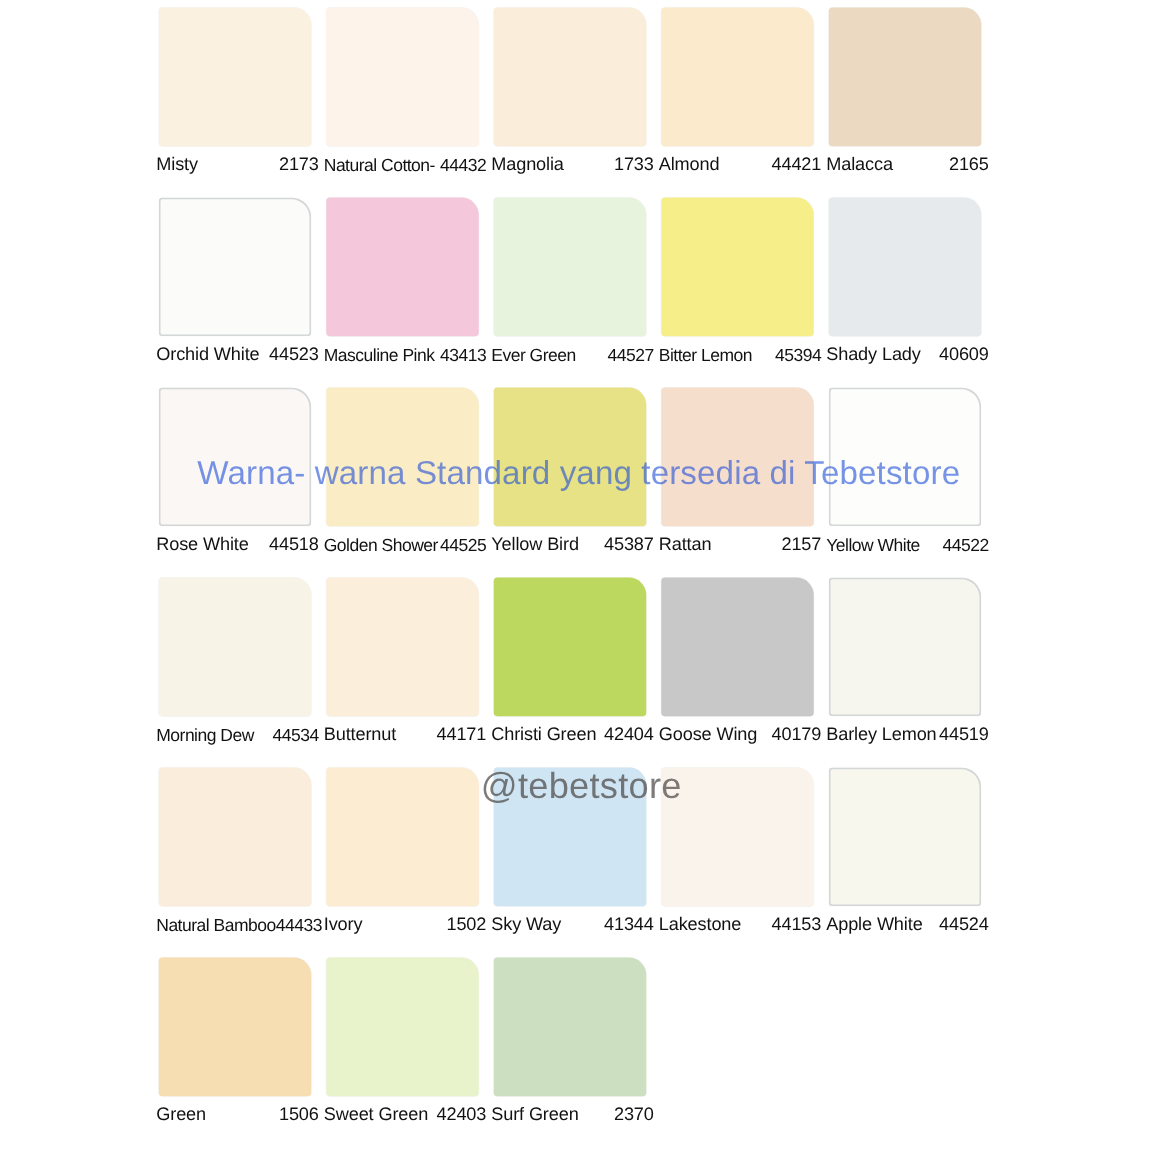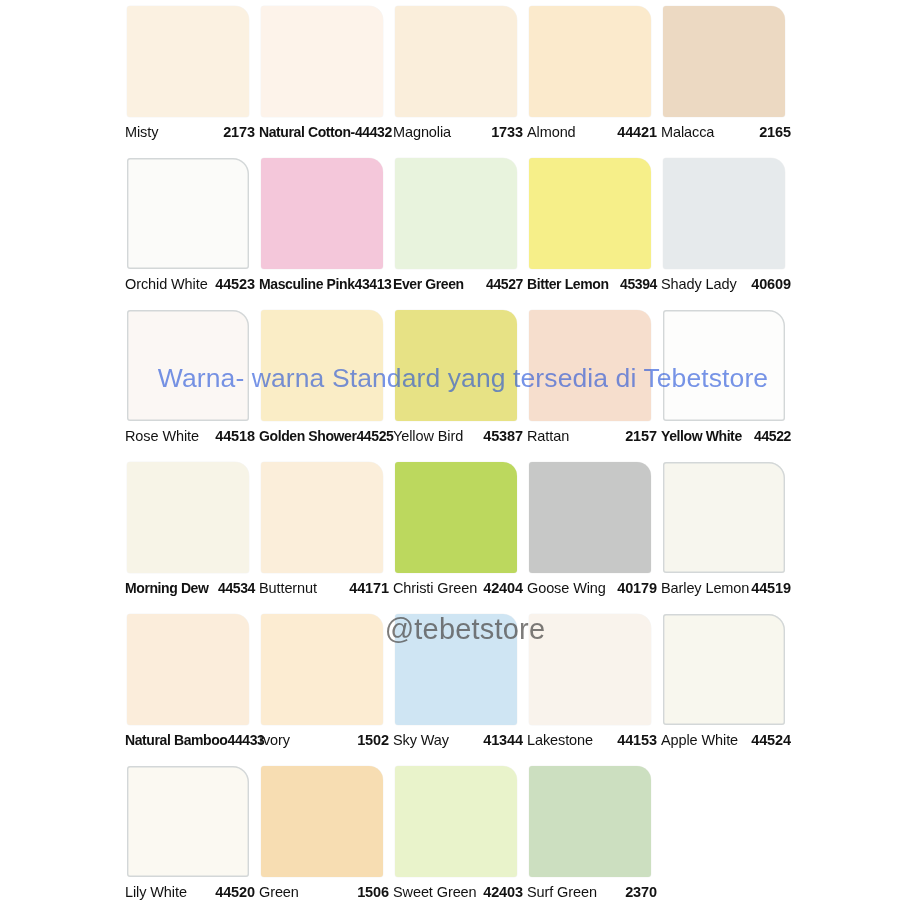--- a/index.html
+++ b/index.html
@@ -53,23 +53,23 @@
     display:flex;
     align-items:center;
     justify-content:space-between;
     font-size:14.5px;
     color:#121212;
     letter-spacing:-0.1px;
     white-space:nowrap;
     overflow:visible;
   }
   .label .nm{ padding-left:2px; }
-  .label .cd{ padding-right:2px;font-weight:bold; }
+  .label .cd{ padding-right:2px; }
   .label.tight{ font-size:14px; letter-spacing:-0.4px; }
-  .label.tight .nm{ padding-right:0;font-weight:bold; }
+  .label.tight .nm{ padding-right:0; }
 
   
   .wm-main{
     position:absolute;
     left:113px;
     top:363px;
     width:700px;
     text-align:center;
     font-size:26.5px;
     color:#1d4ed8;
@@ -267,27 +267,20 @@
         </div>
       </div>
       <div class="cell">
         <div class="chip outlined" style="background: rgb(248, 247, 238);"></div>
         <div class="label">
           <span class="nm">Apple White</span>
           <span class="cd">44524</span>
         </div>
       </div>
       <div class="cell">
-        <div class="chip outlined" style="background: rgb(251, 249, 242);"></div>
-        <div class="label">
-          <span class="nm">Lily White</span>
-          <span class="cd">44520</span>
-        </div>
-      </div>
-      <div class="cell">
         <div class="chip" style="background: rgb(247, 221, 178);"></div>
         <div class="label">
           <span class="nm">Green</span>
           <span class="cd">1506</span>
         </div>
       </div>
       <div class="cell">
         <div class="chip" style="background: rgb(233, 243, 203);"></div>
         <div class="label">
           <span class="nm">Sweet Green</span>

